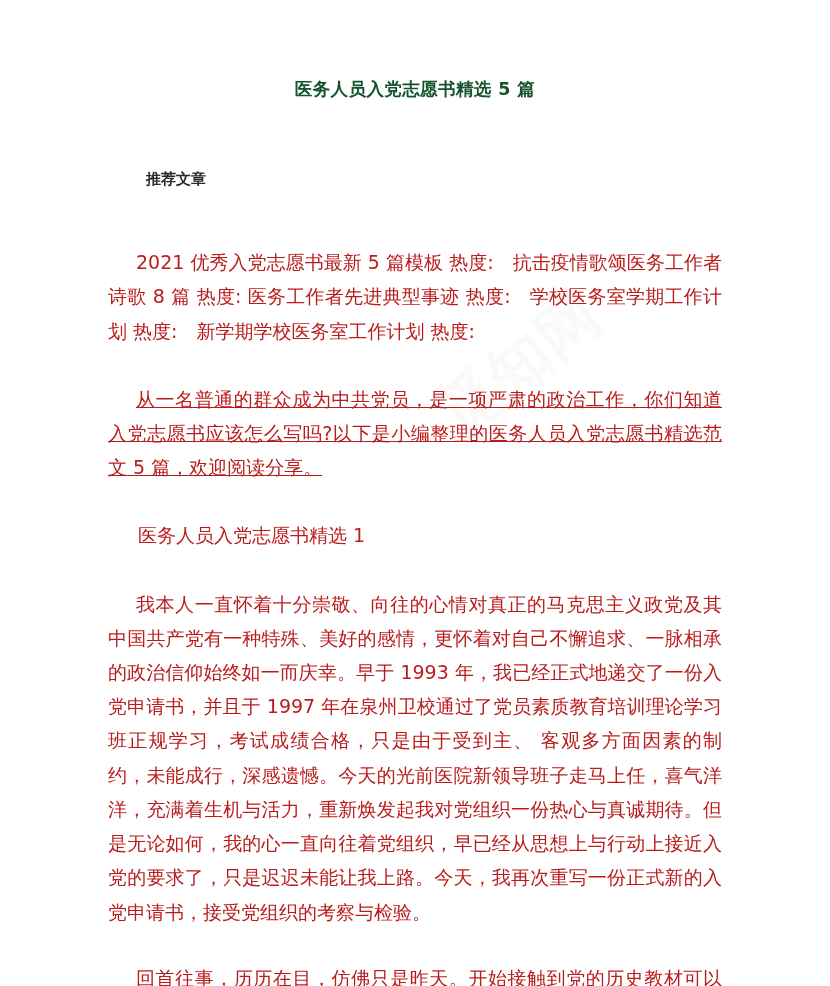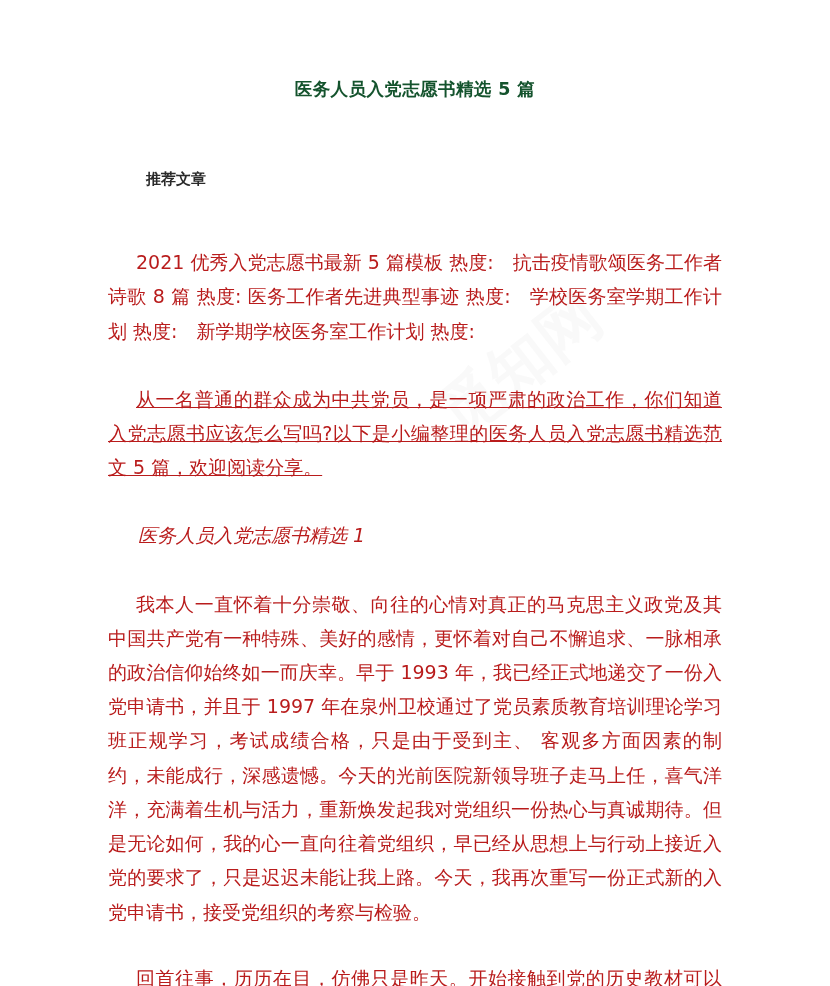--- a/index.html
+++ b/index.html
@@ -69,21 +69,20 @@
     text-indent: 28px;
   }
   .para-intro {
     padding-top: 26px;
     text-indent: 28px;
     text-decoration: underline;
   }
   .para-subtitle {
     padding-top: 26px;
     padding-left: 30px;
-    font-style: italic;
   }
   .para-salutation {
     padding-top: 26px;
     padding-left: 30px;
   }
   .para-body {
     padding-top: 26px;
     text-indent: 28px;
   }
   .para-tail {

